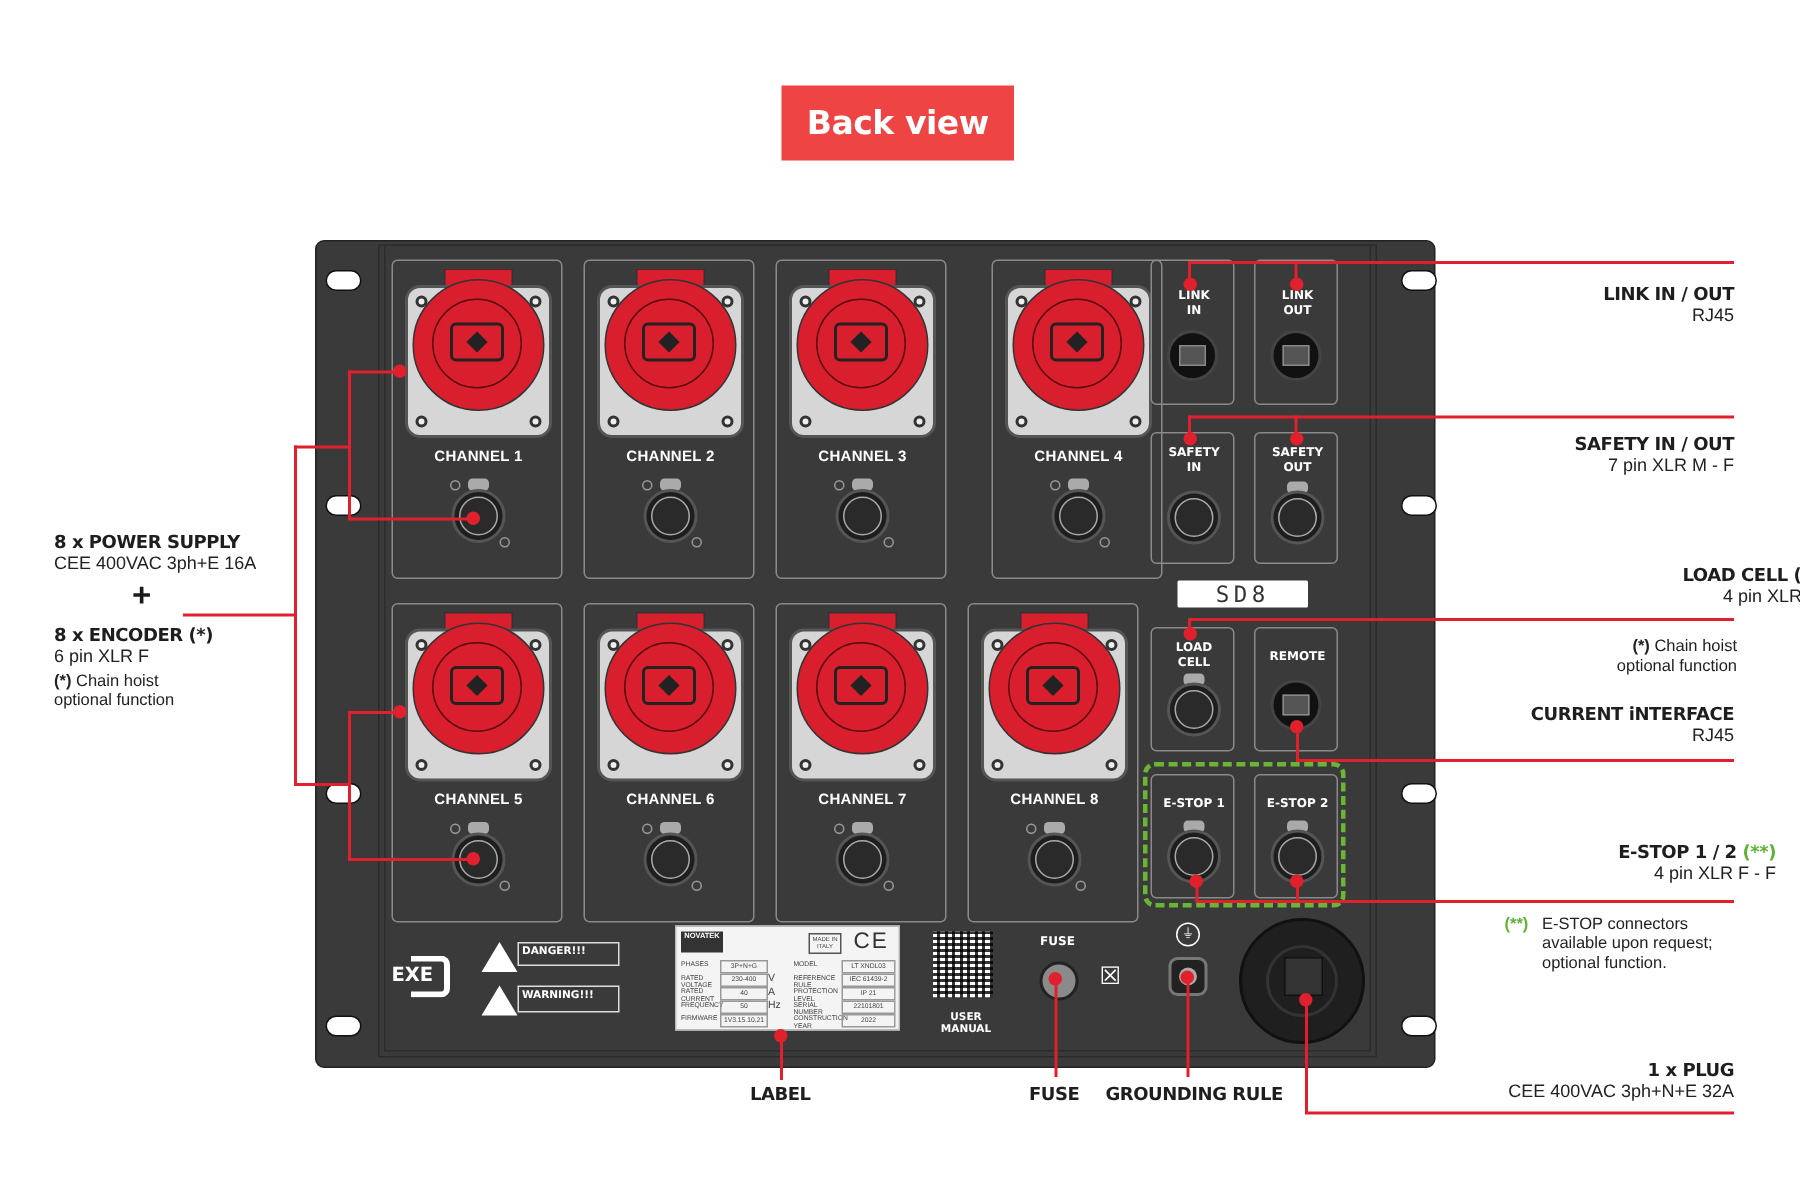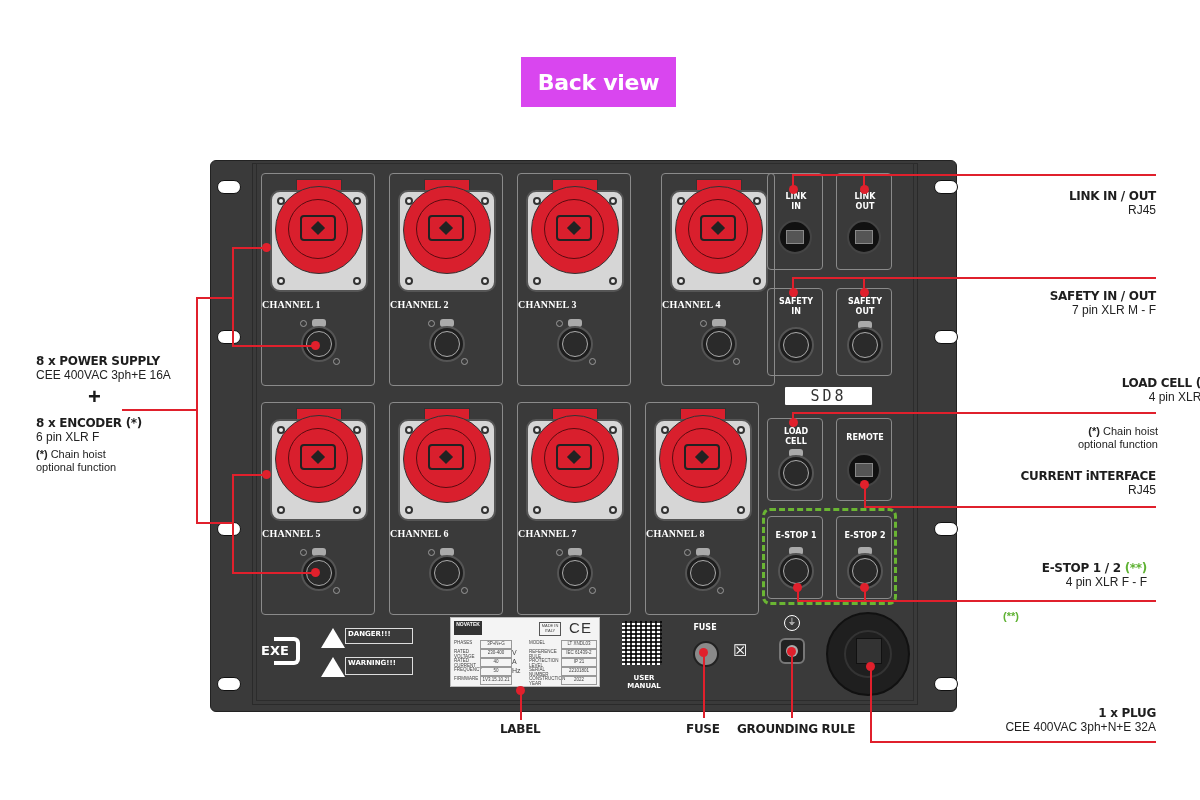--- a/index.html
+++ b/index.html
@@ -1,26 +1,26 @@
 <!DOCTYPE html>
 <html><head>
 <meta charset="utf-8">
 <style>
   html, body { margin:0; padding:0; background:#ffffff; }
   body { width:1200px; height:800px; position:relative; overflow:hidden; font-family:"Liberation Sans", sans-serif; color:#1a1a1a; }
   .abs { position:absolute; }
-  .title-badge { left:521px; top:57px; width:155px; height:50px; background:#d946ef; color:#fff; font-weight:700; font-size:22px; display:flex; align-items:center; justify-content:center; font-family:"DejaVu Sans", sans-serif; letter-spacing:-0.3px; }
+  .title-badge { left:521px; top:57px; width:155px; height:50px; background:#ef4444; color:#fff; font-weight:700; font-size:22px; display:flex; align-items:center; justify-content:center; font-family:"DejaVu Sans", sans-serif; letter-spacing:-0.3px; }
 
   .panel { left:210px; top:160px; width:747px; height:552px; background:#3a3a3a; border-radius:6px; border:1px solid #222; box-sizing:border-box; }
   .inner { left:252px; top:163px; width:666px; height:542px; border:1px solid #2a2a2a; box-sizing:border-box; }
   .inner2 { left:256px; top:163px; width:658px; height:538px; border:1px solid #2c2c2c; box-sizing:border-box; }
   .hole { width:22px; height:12px; background:#fff; border-radius:7px; border:1px solid #111; }
 
   .ch-box { border:1px solid #8a8a8a; border-radius:4px; box-sizing:border-box; width:114px; height:213px; }
-  .ch-label { color:#fff; font-weight:700; font-size:10px; width:114px; font-family:Liberation Serif, serif; letter-spacing:0.2px;}
+  .ch-label { color:#fff; font-weight:700; font-size:10px; width:114px; text-align:center; font-family:Liberation Sans, sans-serif; letter-spacing:0.2px;}
   .cee-plate { width:98px; height:102px; background:#d6d6d6; border:2px solid #555; border-radius:10px; box-sizing:border-box; }
   .cee-lid { width:46px; height:26px; background:#d91f2d; border:1px solid #333; box-sizing:border-box; }
   .cee-round { width:88px; height:88px; background:#d91f2d; border-radius:50%; border:1.5px solid #333; box-sizing:border-box; }
   .cee-ring { width:60px; height:60px; border-radius:50%; border:1.5px solid #5a0b10; box-sizing:border-box; }
   .cee-rect { width:36px; height:26px; border:2px solid #222; border-radius:4px; box-sizing:border-box; display:flex; align-items:center; justify-content:center; }
   .cee-diamond { width:10px; height:10px; background:#222; transform:rotate(45deg); }
   .screw { width:8px; height:8px; border-radius:50%; border:2px solid #333; background:#eee; box-sizing:border-box; }
 
   .xlr { width:36px; height:36px; border-radius:50%; background:#1e1e1e; border:2px solid #555; box-sizing:border-box; }
   .xlr-inner { width:26px; height:26px; border-radius:50%; border:1.5px solid #aaa; box-sizing:border-box; background:#2a2a2a; }
@@ -464,26 +464,31 @@
   <div class="lbl-b">LOAD CELL (*)</div>
   <div class="lbl-n">4 pin XLR F</div>
 </div>
 <div class="abs right lbl-s" style="left:960px;top:425px;width:198px">
   <b>(*)</b> <span>Chain hoist</span><br><span>optional function</span>
 </div>
 <div class="abs right" style="left:960px;top:469px;width:196px">
   <div class="lbl-b">CURRENT iNTERFACE</div>
   <div class="lbl-n">RJ45</div>
 </div>
-<div class="abs right" style="left:951px;top:561px;width:196px">
+<div class="abs right" style="left:988px;top:561px;width:196px">
   <div class="lbl-b"><span>E-STOP 1 / 2</span> <span class="green">(**)</span></div>
   <div class="lbl-n">4 pin XLR F - F</div>
 </div>
 <div class="abs lbl-s" style="left:1003px;top:610px;width:160px">
   <span class="green abs" style="left:0;top:0">(**)</span>
+  <div style="margin-left:25px">
+    <span>E-STOP connectors</span><br>
+    <span>available upon request;</span><br>
+    <span>optional function.</span>
+  </div>
 </div>
 <div class="abs right" style="left:960px;top:706px;width:196px">
   <div class="lbl-b">1 x PLUG</div>
   <div class="lbl-n">CEE 400VAC  3ph+N+E 32A</div>
 </div>
 
 <div class="abs lbl-b" style="left:500px;top:722px">LABEL</div>
 <div class="abs lbl-b" style="left:686px;top:722px">FUSE</div>
 <div class="abs lbl-b" style="left:737px;top:722px">GROUNDING RULE</div>
 

